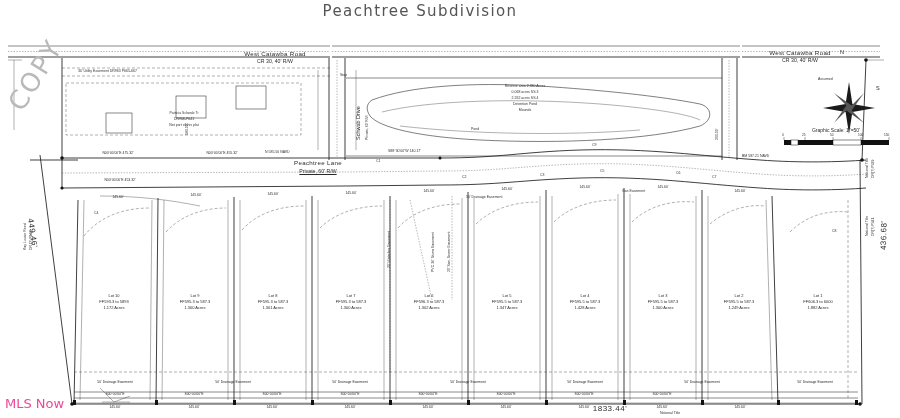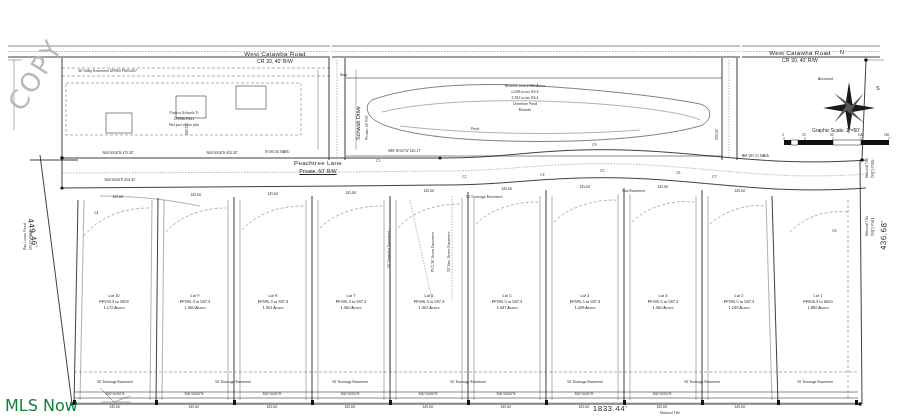--- a/index.html
+++ b/index.html
@@ -13,21 +13,21 @@
   .rd{font-size:6.2px;text-align:center;letter-spacing:.3px;}
   .rd2{font-size:5.2px;text-align:center;}
   .tiny{font-size:3.5px;color:#333;}
   .lot{font-size:4px;text-align:center;line-height:1.5;}
   .dim{font-size:3.4px;text-align:center;}
   .big{font-size:8px;letter-spacing:.5px;}
   .med{font-size:5.5px;}
   .copy{position:absolute;left:2px;top:100px;font-size:26px;color:#b9b9b9;
         font-family:"DejaVu Sans",sans-serif;transform:rotate(-58deg);
         transform-origin:left top;letter-spacing:2px;}
-  .mls{position:absolute;left:5px;top:396px;font-size:16px;color:#15803d;
+  .mls{position:absolute;left:5px;top:396px;font-size:13px;color:#ec4899;
        font-family:"DejaVu Sans",sans-serif;}
   .scaletxt{font-size:5px;text-align:center;}
   .scnum{font-size:3.2px;}
   .rot90{transform-origin:0 0;transform:rotate(-90deg);}
   .rotm{transform-origin:0 0;}
 </style>
 </head>
 <body>
 
 <div id="plat">
@@ -210,20 +210,21 @@
         <line x1="105" y1="-3" x2="105" y2="0"></line>
       </g>
     </g>
 
     <g transform="translate(100,400)">
       <path class="thin" d="M0,-12 L14,2 L30,-4"></path>
       <path class="thin" d="M2,2 L30,2"></path>
     </g>
   </svg>
 
+  <div class="t title ctr" style="left:420px;top:4px;">Peachtree Subdivision</div>
 
   <div class="copy">COPY</div>
 
   <div class="mls">MLS Now</div>
 
   <div class="t rd ctr" style="left:275px;top:51px;">West Catawba Road</div>
   <div class="t rd2 ctr" style="left:275px;top:59px;">CR 30, 40' R/W</div>
 
   <div class="t rd ctr" style="left:800px;top:50px;">West Catawba Road</div>
   <div class="t rd2 ctr" style="left:800px;top:58px;">CR 30, 40' R/W</div>

